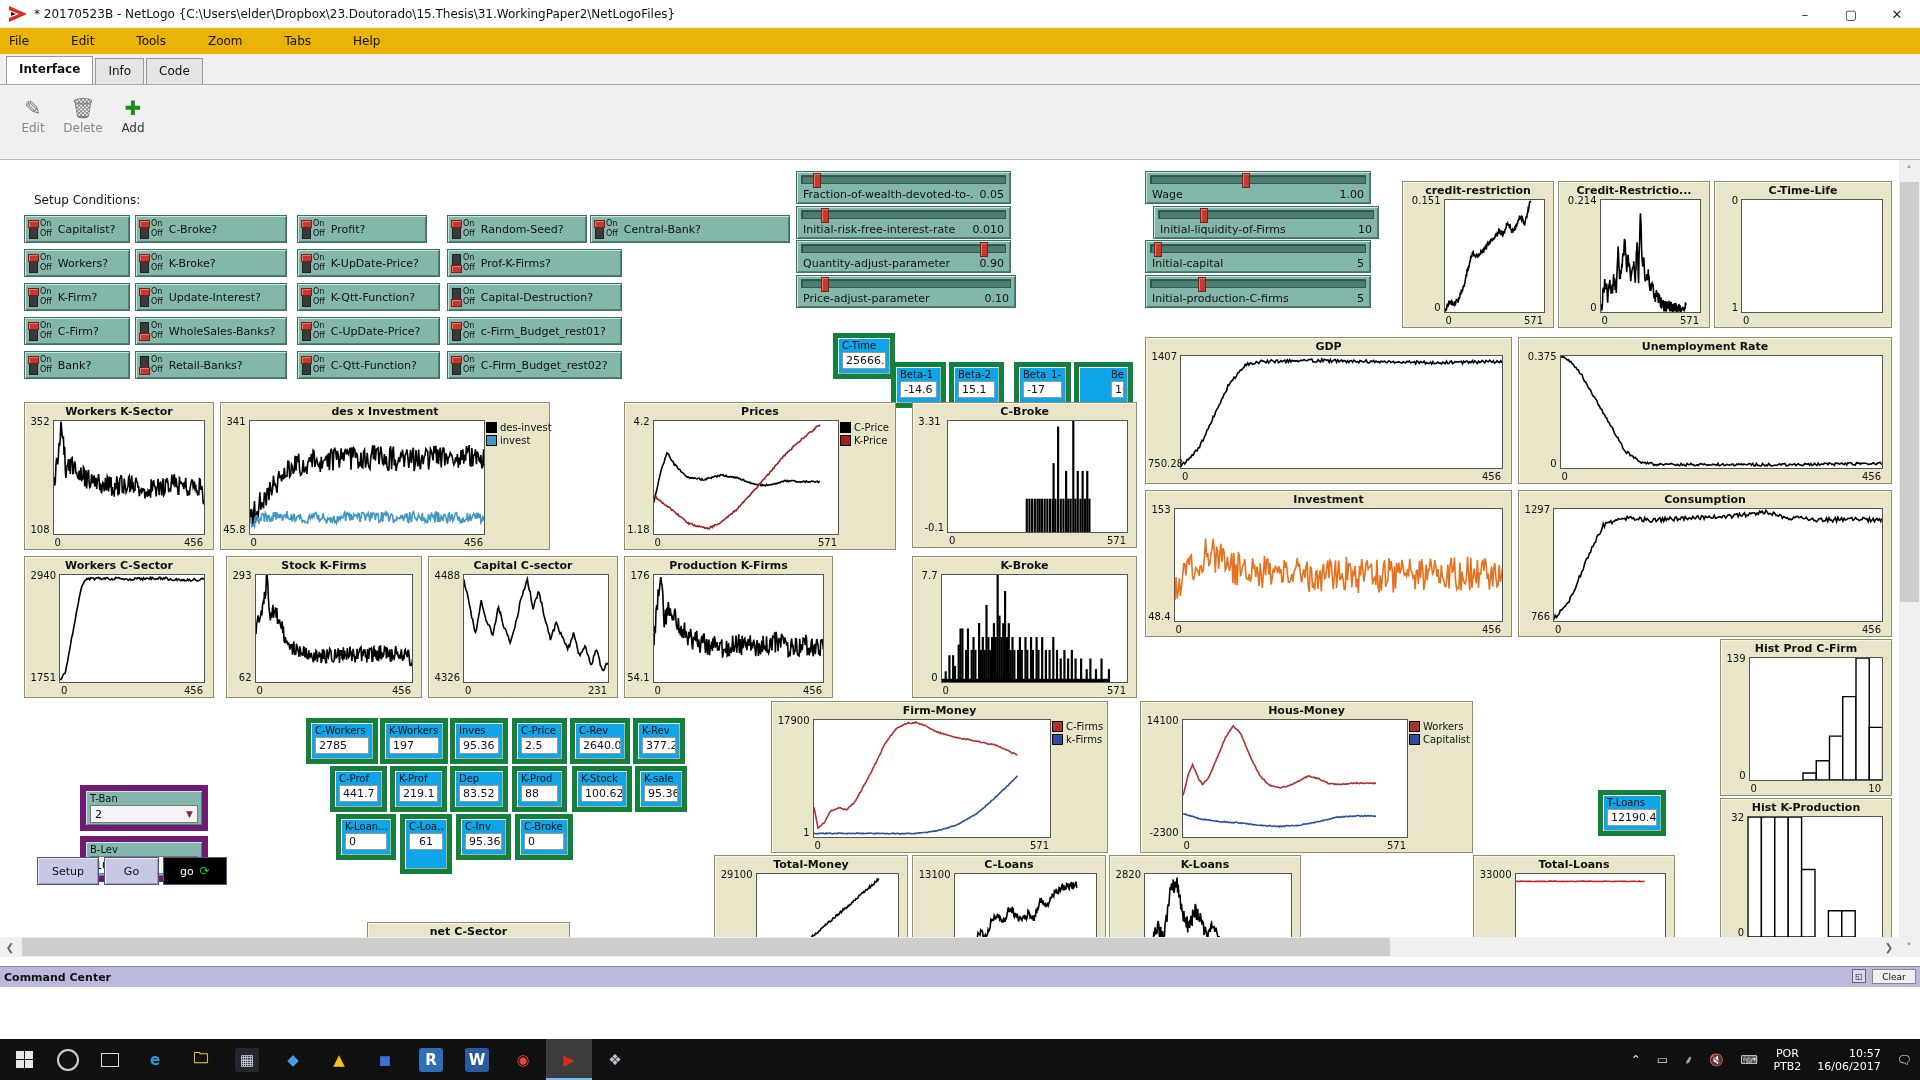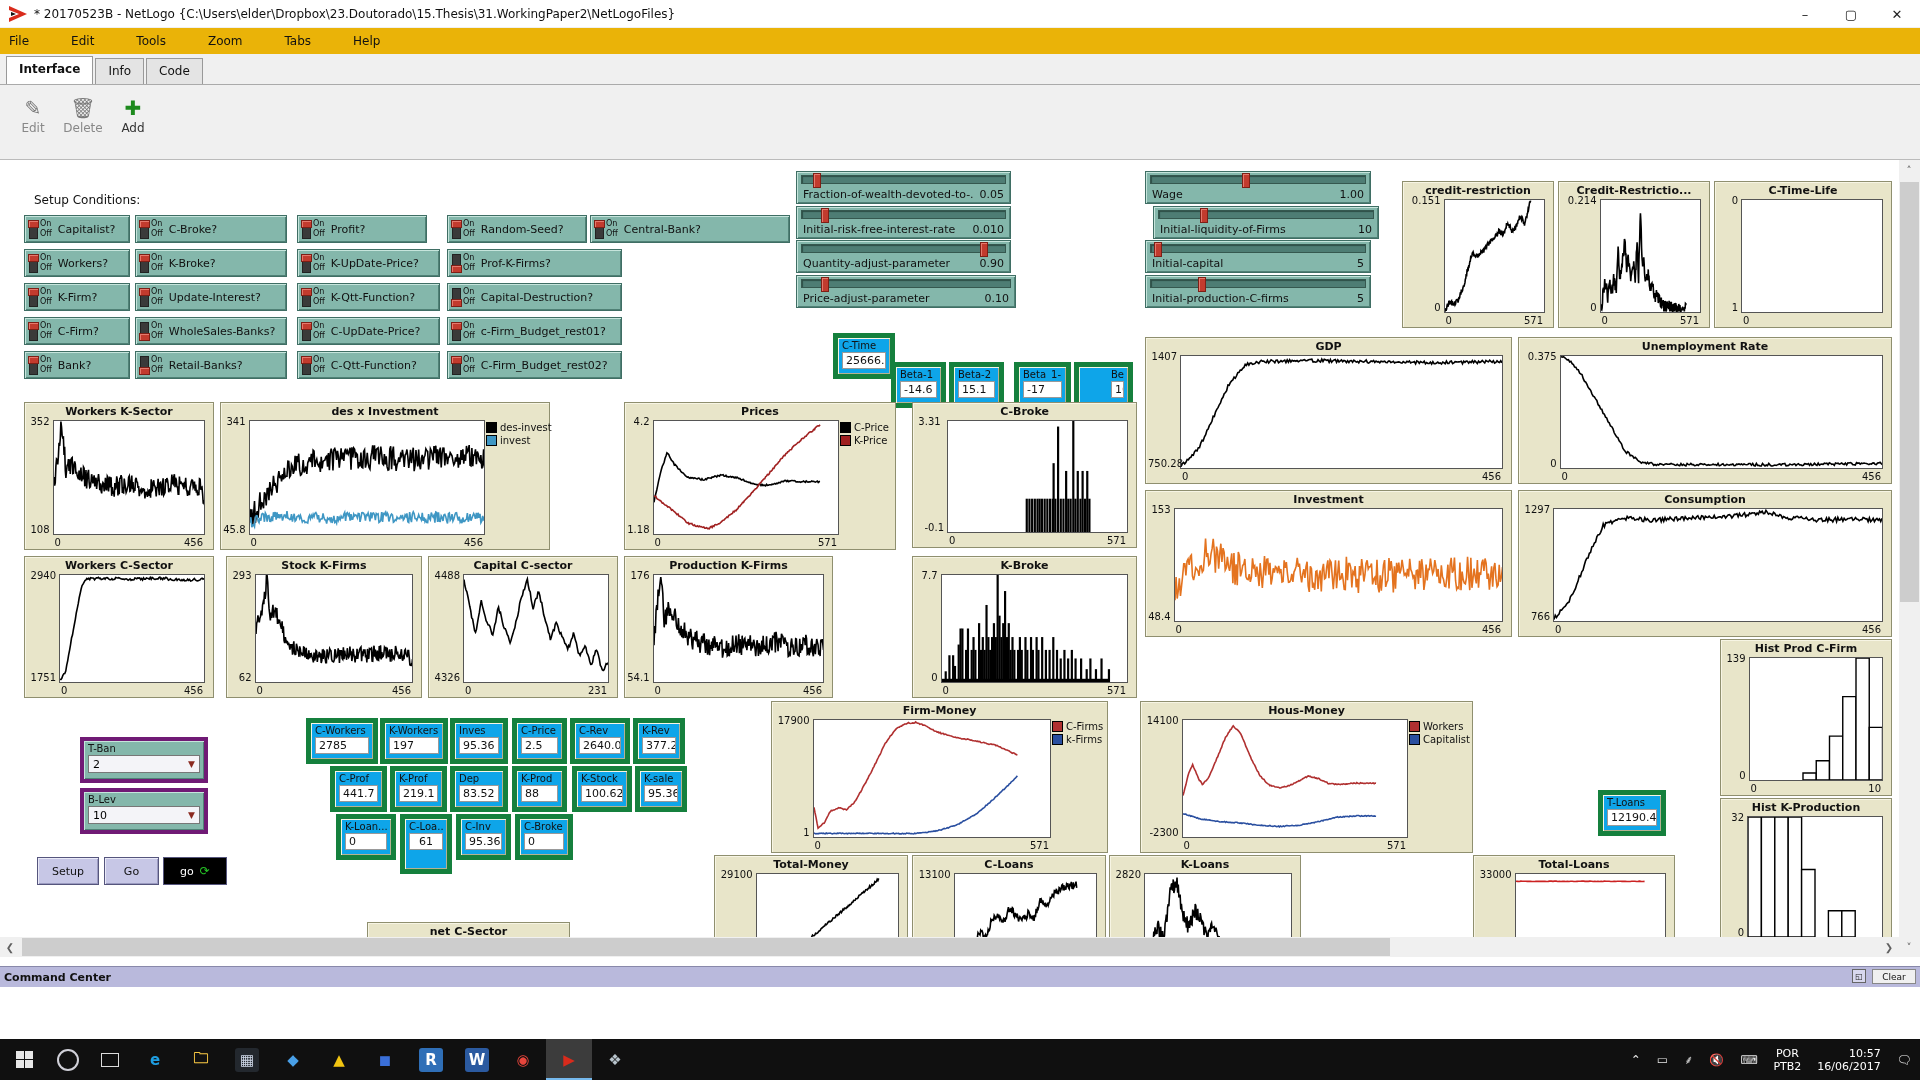--- a/index.html
+++ b/index.html
@@ -64,22 +64,22 @@
   .sl-row { position:absolute; left:6px; right:6px; bottom:2px; display:flex; justify-content:space-between; }
   .sl-name { font-size:11px; color:#111; white-space:nowrap; overflow:hidden;}
   .sl-val { font-size:11px; color:#111; margin-left:6px;}
 
   .monitor { position:absolute; background:#0ea5e9; border:5px solid #15803d;
     box-shadow:inset 1px 1px 0 #f7f5e4, inset -1px -1px 0 #b5b292; padding:2px 4px; }
   .mon-label { font-size:10px; color:#111; white-space:nowrap; overflow:hidden;}
   .mon-value { margin-top:1px; background:#fff; border:1px solid #999; font-size:11px; color:#111;
     padding:1px 3px; height:17px; white-space:nowrap; overflow:hidden;}
 
-  .chooser { position:absolute; background:#84b7ab; border:4px solid #701a75;
-    box-shadow:inset 1px 1px 0 #c6e5dc, inset -1px -1px 0 #508176; padding:2px 4px;}
+  .chooser { position:absolute; background:#84b7ab; border:6px solid #701a75;
+    box-shadow:inset 1px 1px 0 #c6e5dc, inset -1px -1px 0 #508176; padding:2px 4px;margin-top:48px;}
   .ch-label { font-size:10px; color:#111; }
   .ch-field { margin-top:1px; background:#f4f4f8; border:1px solid #777; height:18px; display:flex; align-items:center; padding:0 4px; font-size:11px;}
   .ch-tri { margin-left:auto; color:#8b2a20; font-size:9px; }
 
   .nl-btn { position:absolute; background:#c7c7e6; border:1px solid #55557d;
     box-shadow:inset 1px 1px 0 #e9e9f7, inset -1px -1px 0 #9a9ac0; font-size:11px; color:#111;
     display:flex; align-items:center; justify-content:center; }
   .nl-btn.forever { background:#000; color:#fff; box-shadow:none; }
   .nl-btn.forever .fg { color:#25c025; margin-left:6px; font-size:12px; }
 

